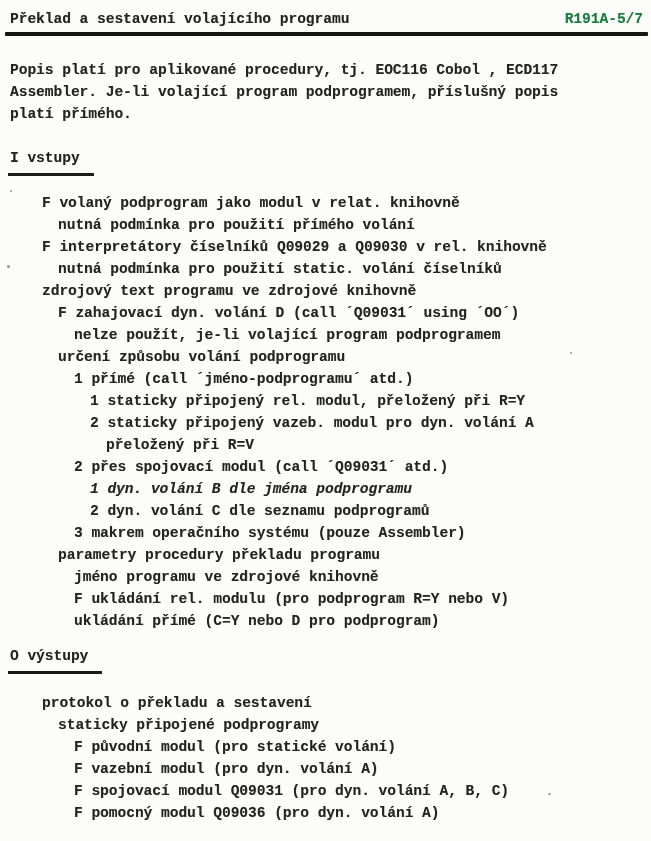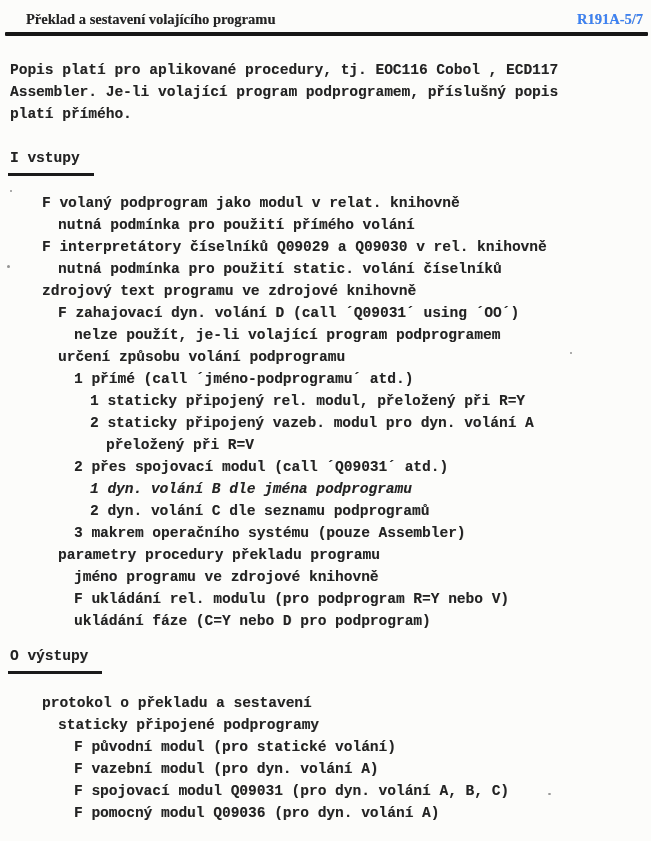--- a/index.html
+++ b/index.html
@@ -21,26 +21,25 @@
     font-size: 14.5px;
     line-height: 22px;
     font-weight: 700;
     color: #232323;
     text-shadow: 0.3px 0.3px 0 rgba(40,40,40,0.35);
   }
   .header {
     display: flex;
     justify-content: space-between;
     align-items: flex-start;
-    padding: 8px 8px 0 26px;
+    padding: 8px 8px 0 10px;
     white-space: pre;
-    font-family: Liberation Serif, serif;
   }
   .header .ref {
-    color: #3b82f6;
+    color: #15803d;
   }
   .rule {
     height: 4px;
     background: #161616;
     margin: 2px 3px 0 5px;
     border-radius: 1px;
   }
   .intro {
     margin: 23px 0 11px 10px;
   }
@@ -117,21 +116,21 @@
         <div class="line" style="padding-left: 80px;">1 staticky připojený rel. modul, přeložený při R=Y</div>
         <div class="line" style="padding-left: 80px;">2 staticky připojený vazeb. modul pro dyn. volání A</div>
         <div class="line" style="padding-left: 96px;">přeložený při R=V</div>
         <div class="line" style="padding-left: 64px;">2 přes spojovací modul (call ´Q09031´ atd.)</div>
         <div class="line" style="padding-left: 80px; font-style: italic;">1 dyn. volání B dle jména podprogramu</div>
         <div class="line" style="padding-left: 80px;">2 dyn. volání C dle seznamu podprogramů</div>
         <div class="line" style="padding-left: 64px;">3 makrem operačního systému (pouze Assembler)</div>
         <div class="line" style="padding-left: 48px;">parametry procedury překladu programu</div>
         <div class="line" style="padding-left: 64px;">jméno programu ve zdrojové knihovně</div>
         <div class="line" style="padding-left: 64px;">F ukládání rel. modulu (pro podprogram R=Y nebo V)</div>
-        <div class="line" style="padding-left: 64px;">ukládání fáze (C=Y nebo D pro podprogram)</div>
+        <div class="line" style="padding-left: 64px;">ukládání přímé (C=Y nebo D pro podprogram)</div>
       </div>
   </div>
 
   <div class="section section-outputs">
     <div class="heading-wrap second">
       <span class="heading">O výstupy</span>
     </div>
     <div class="lines">
         <div class="line" style="padding-left: 32px;">protokol o překladu a sestavení</div>
         <div class="line" style="padding-left: 48px;">staticky připojené podprogramy</div>

